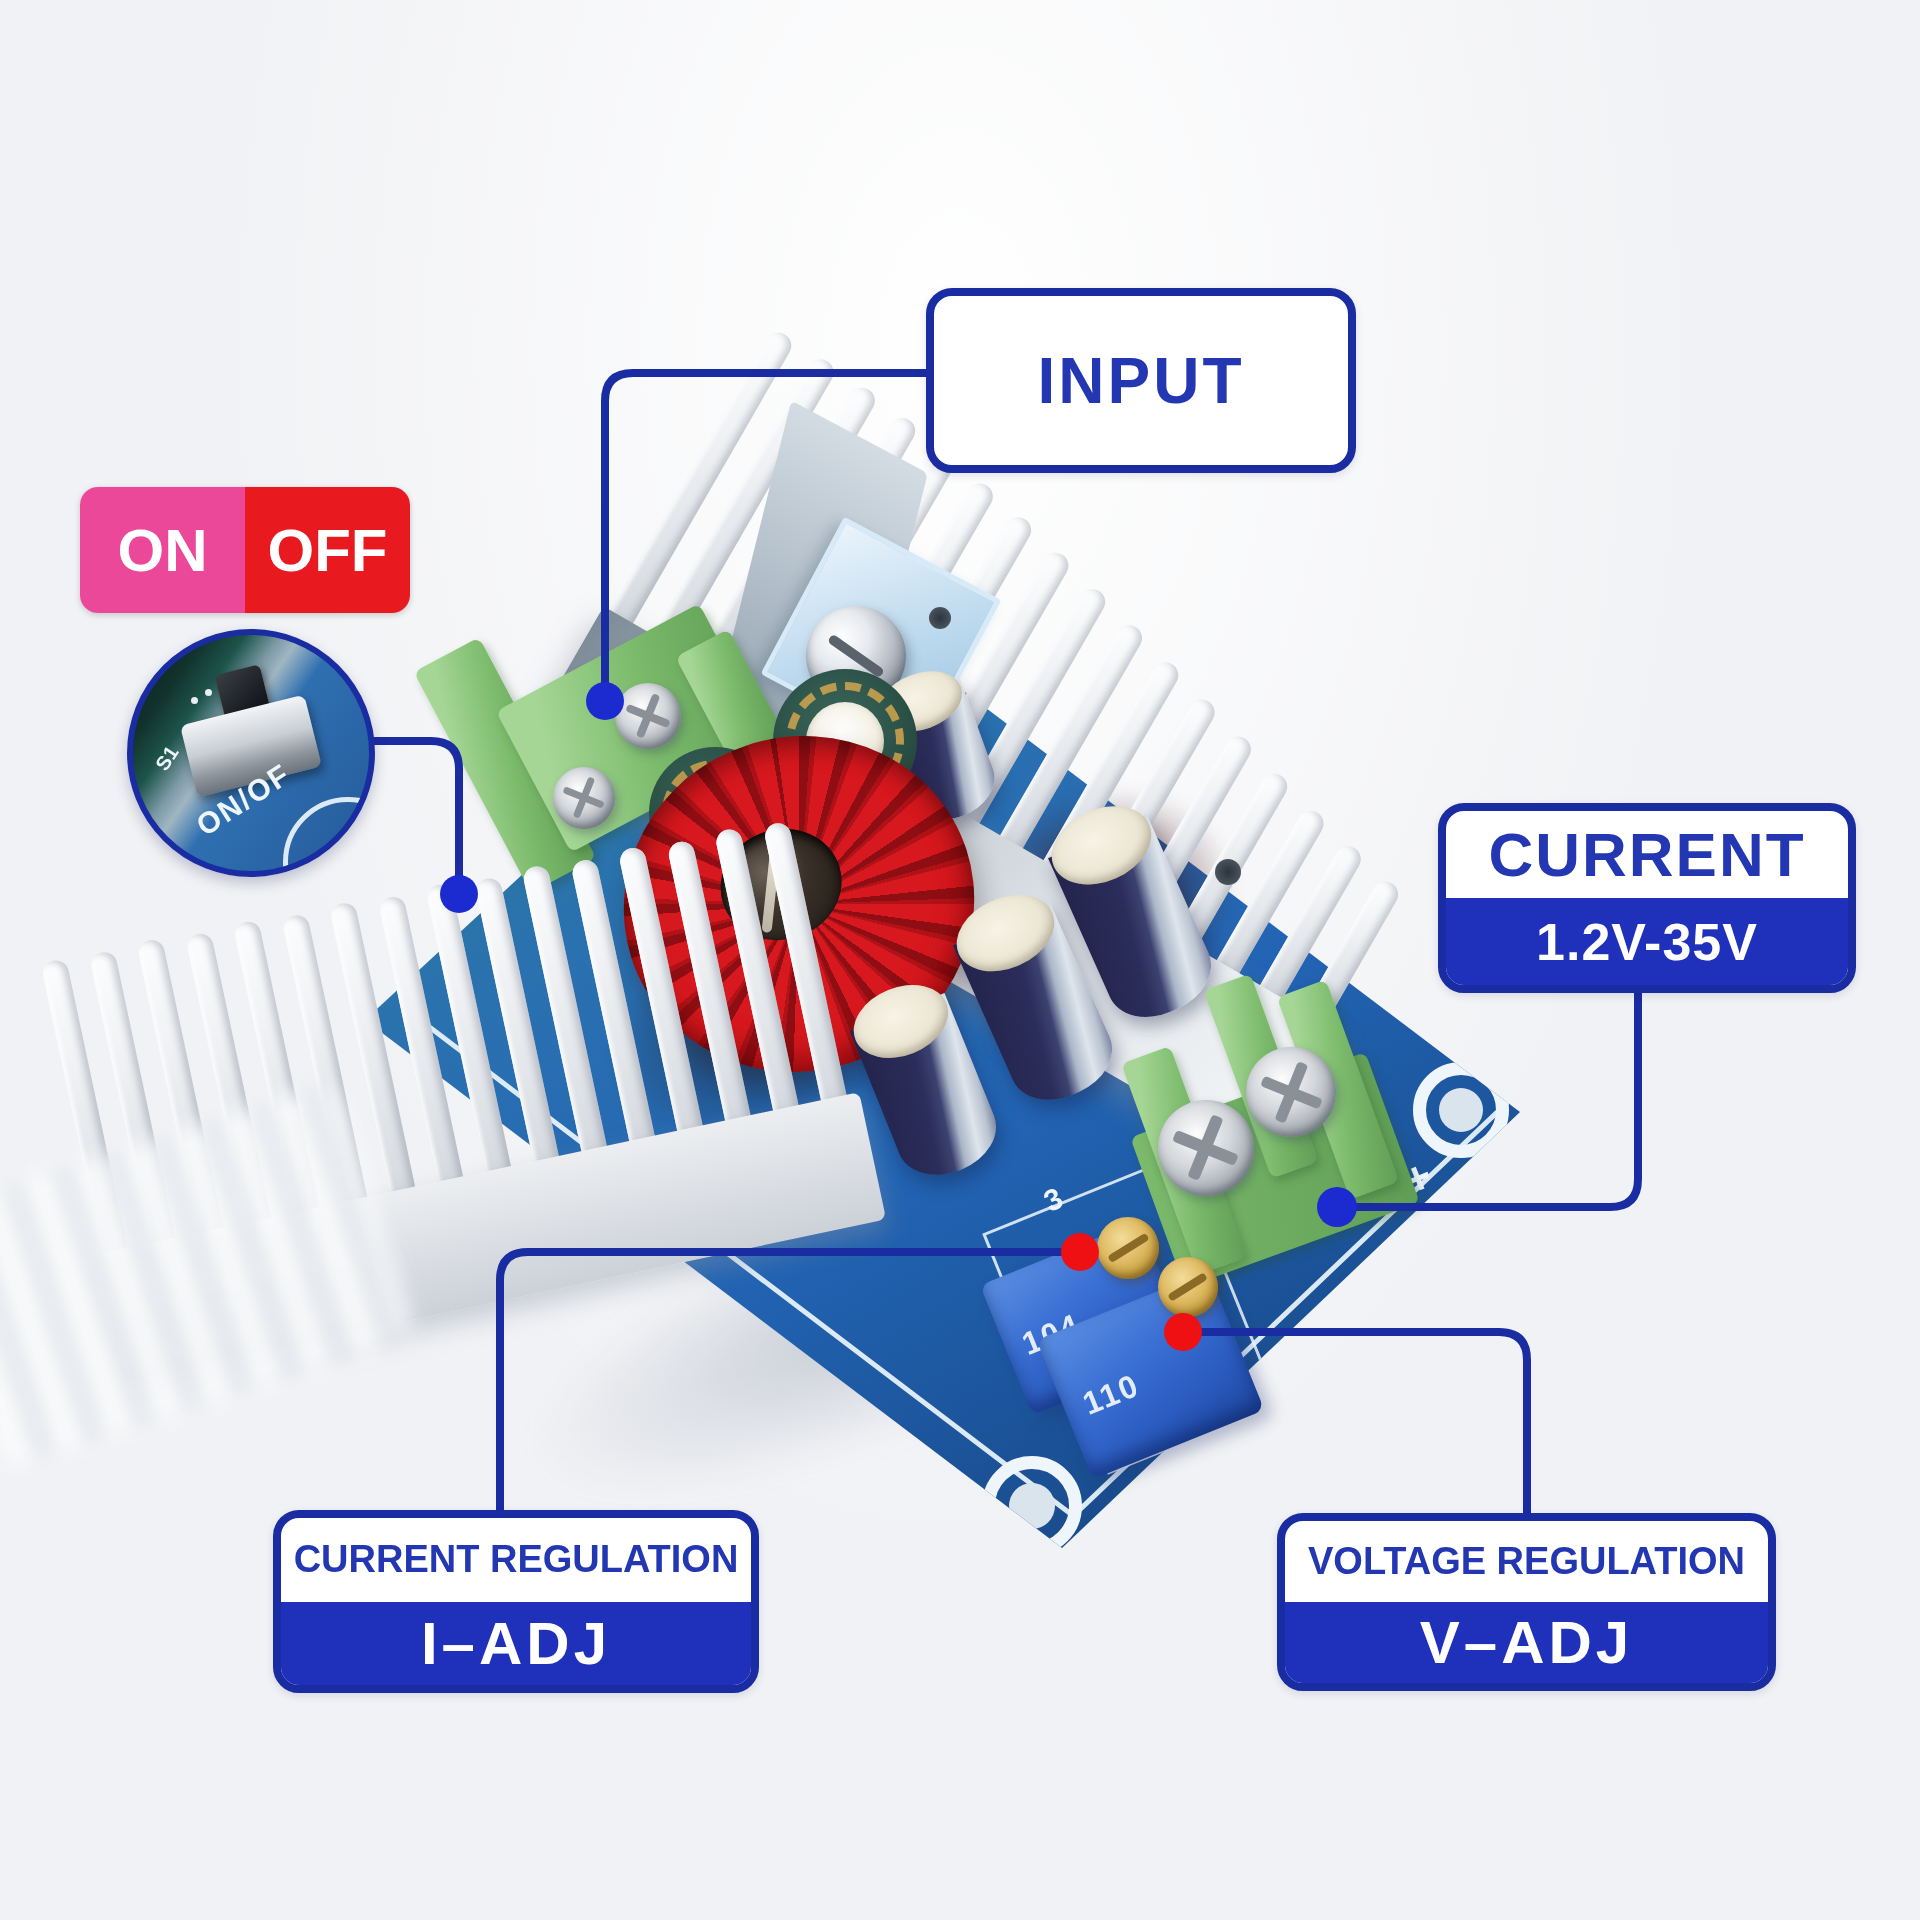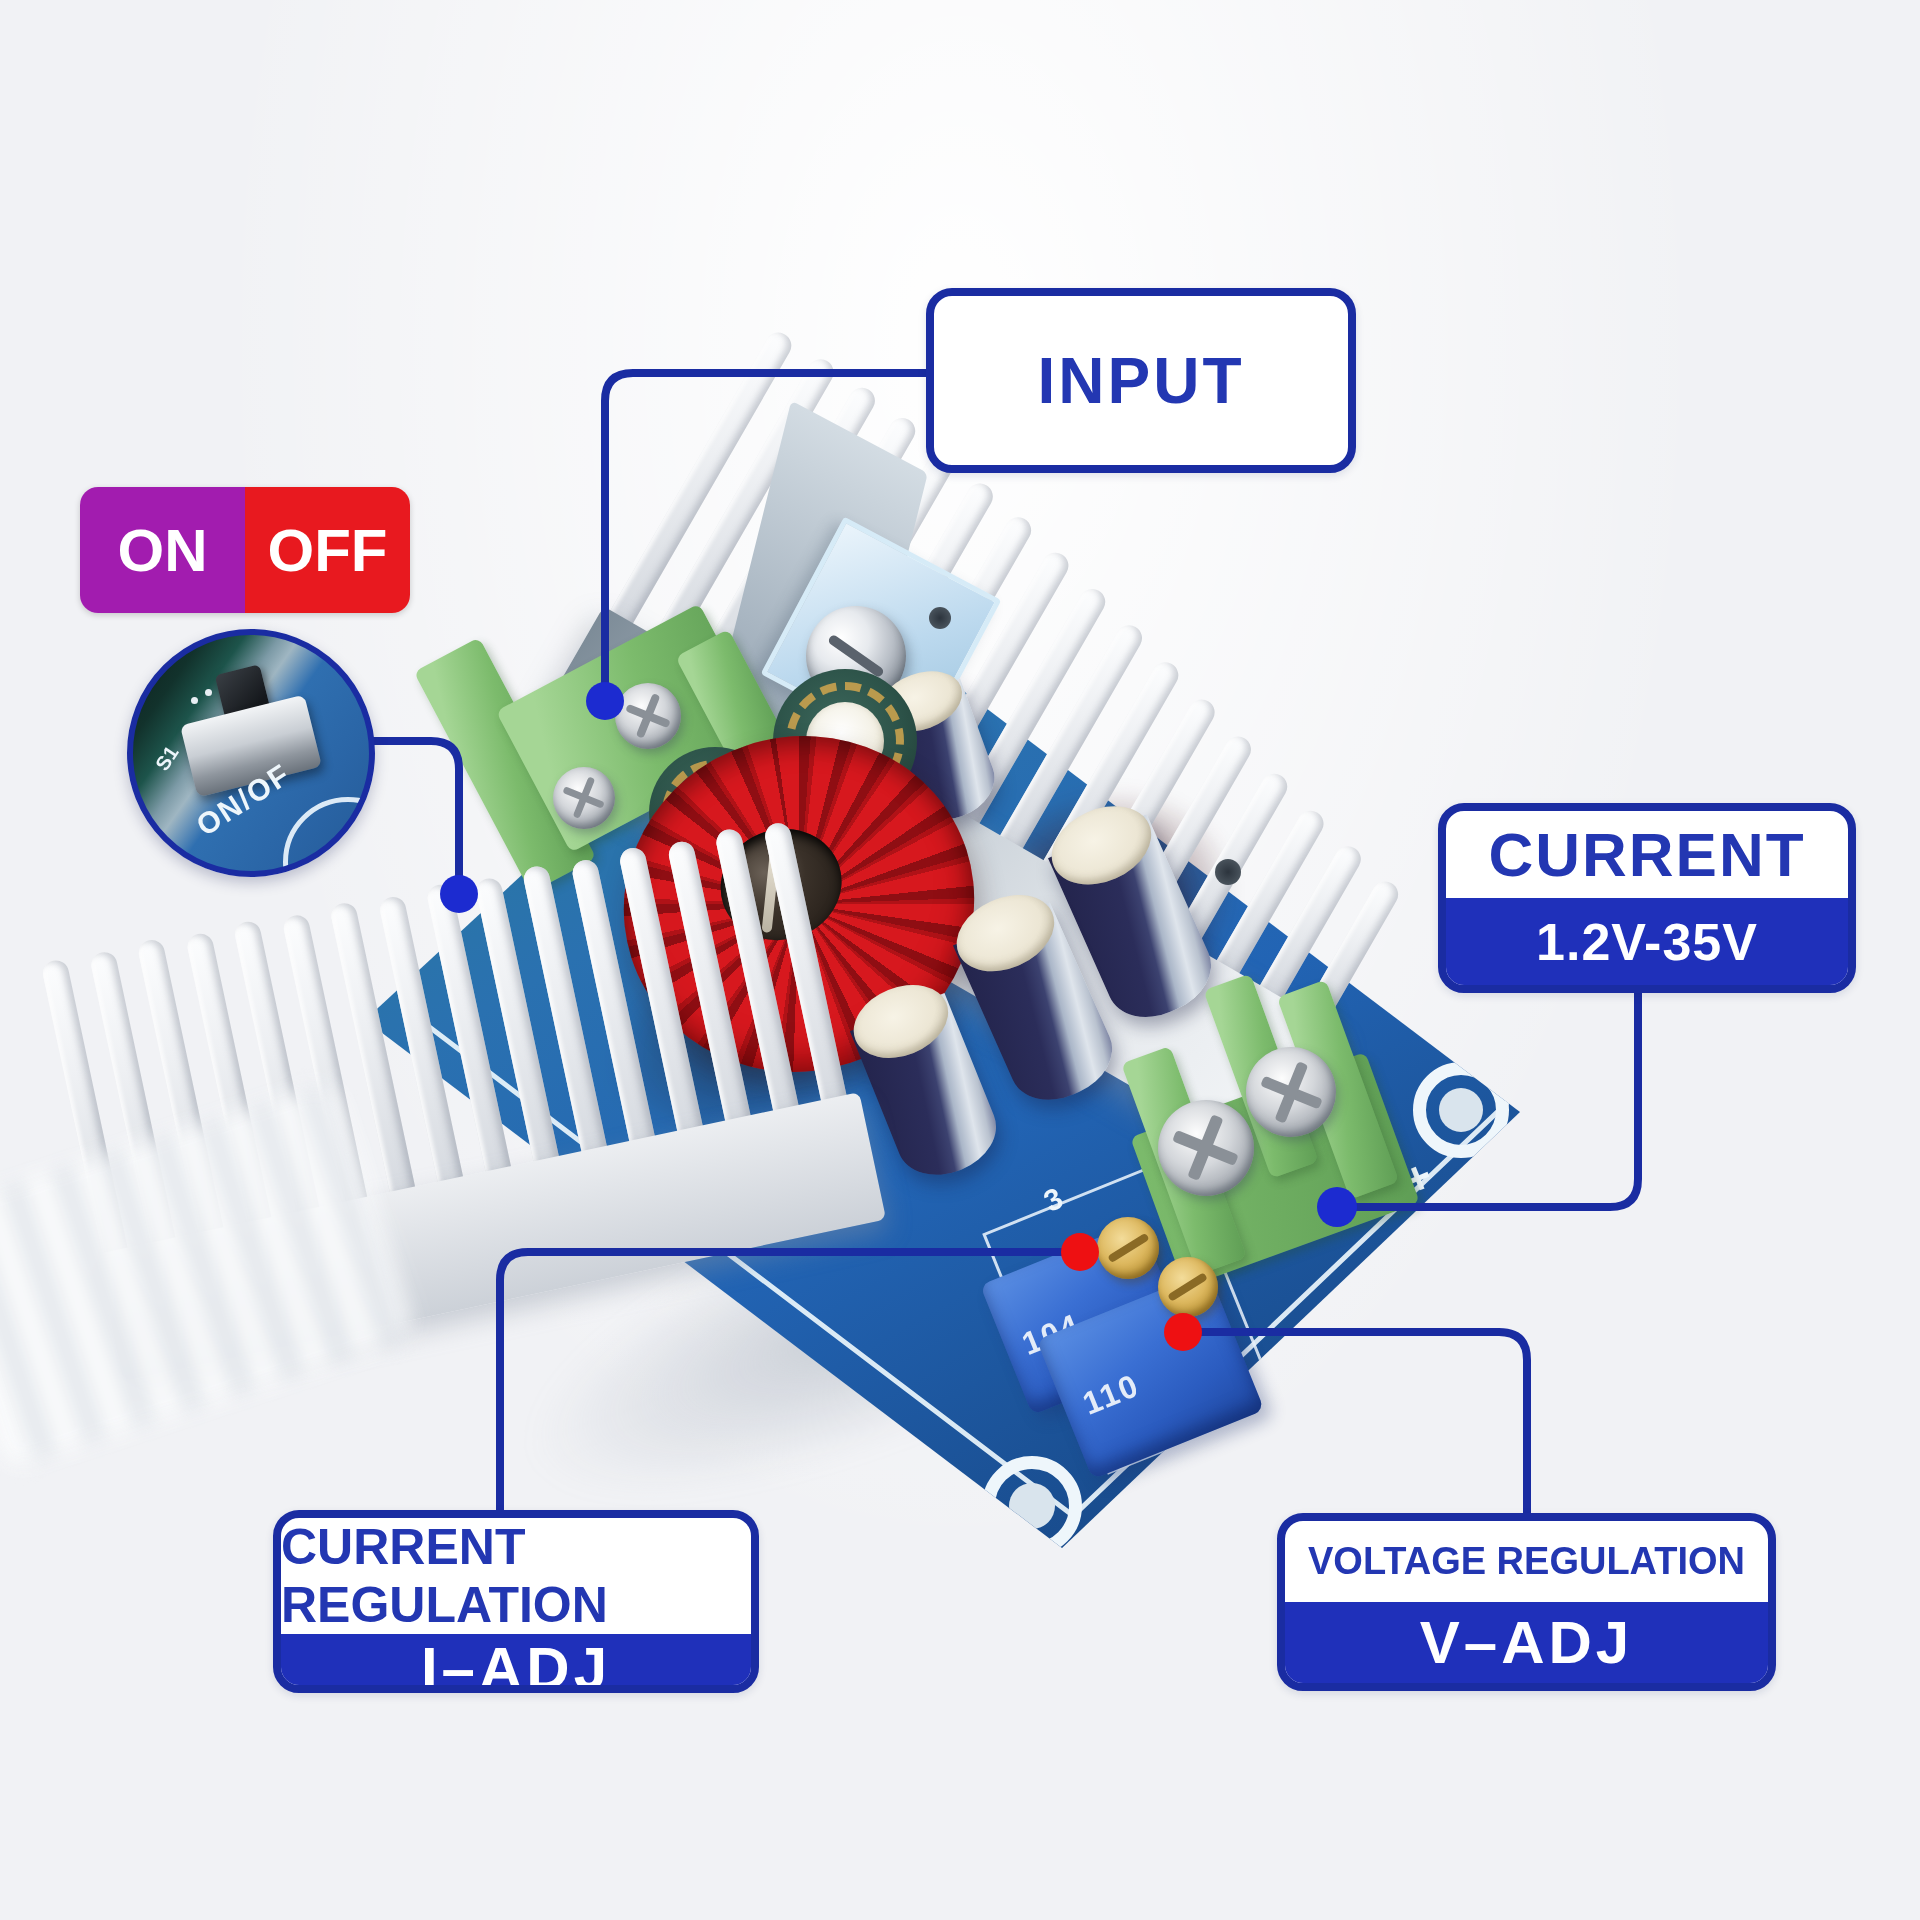--- a/index.html
+++ b/index.html
@@ -20,33 +20,33 @@
 
   #lbl-input  {left:926px; top:288px; width:414px; height:169px;}
   #lbl-input .t{font-size:64px;letter-spacing:3px;}
   #lbl-input .v{font-size:60px;letter-spacing:2px;}
 
   #lbl-output {left:1438px;top:803px; width:402px; height:174px;}
   #lbl-output .t{font-size:62px;letter-spacing:2px;}
   #lbl-output .v{font-size:52px;letter-spacing:1px;}
 
   #lbl-current{left:273px; top:1510px;width:470px; height:167px;}
-  #lbl-current .t{font-size:50px;}
+  #lbl-current .t{font-size:38px;}
   #lbl-current .v{font-size:60px;letter-spacing:4px;}
 
   #lbl-voltage{left:1277px;top:1513px;width:483px; height:162px;}
   #lbl-voltage .t{font-size:38px;}
   #lbl-voltage .v{font-size:60px;letter-spacing:4px;}
 
   
   .legend{position:absolute;left:80px;top:487px;width:330px;height:126px;display:flex;
           border-radius:18px;overflow:hidden;box-shadow:0 2px 6px rgba(0,0,0,.18);}
   .legend div{flex:1;display:flex;align-items:center;justify-content:center;
               color:#fff;font-weight:700;font-size:60px;}
-  .legend .on{background:#a21caf;}
+  .legend .on{background:#ec4899;}
   .legend .off{background:#e8191f;}
 
   
   .inset{position:absolute;left:127px;top:629px;width:236px;height:236px;border-radius:50%;
          border:6px solid #1a2ca2;overflow:hidden;
          background:linear-gradient(125deg,#0c1d1a 0%,#12322c 18%,#1d544b 28%,#7c9aa6 37%,
                     #9fb6c2 42%,#2f6fb0 52%,#2a65a6 75%,#245a97 100%);
          box-shadow:0 6px 14px rgba(30,40,90,.25);}
   .sw-body{position:absolute;left:54px;top:74px;width:128px;height:74px;transform:rotate(-14deg);
            background:linear-gradient(to bottom,#f2f4f6 0%,#c9ced4 45%,#8f969e 75%,#6a727b 100%);

